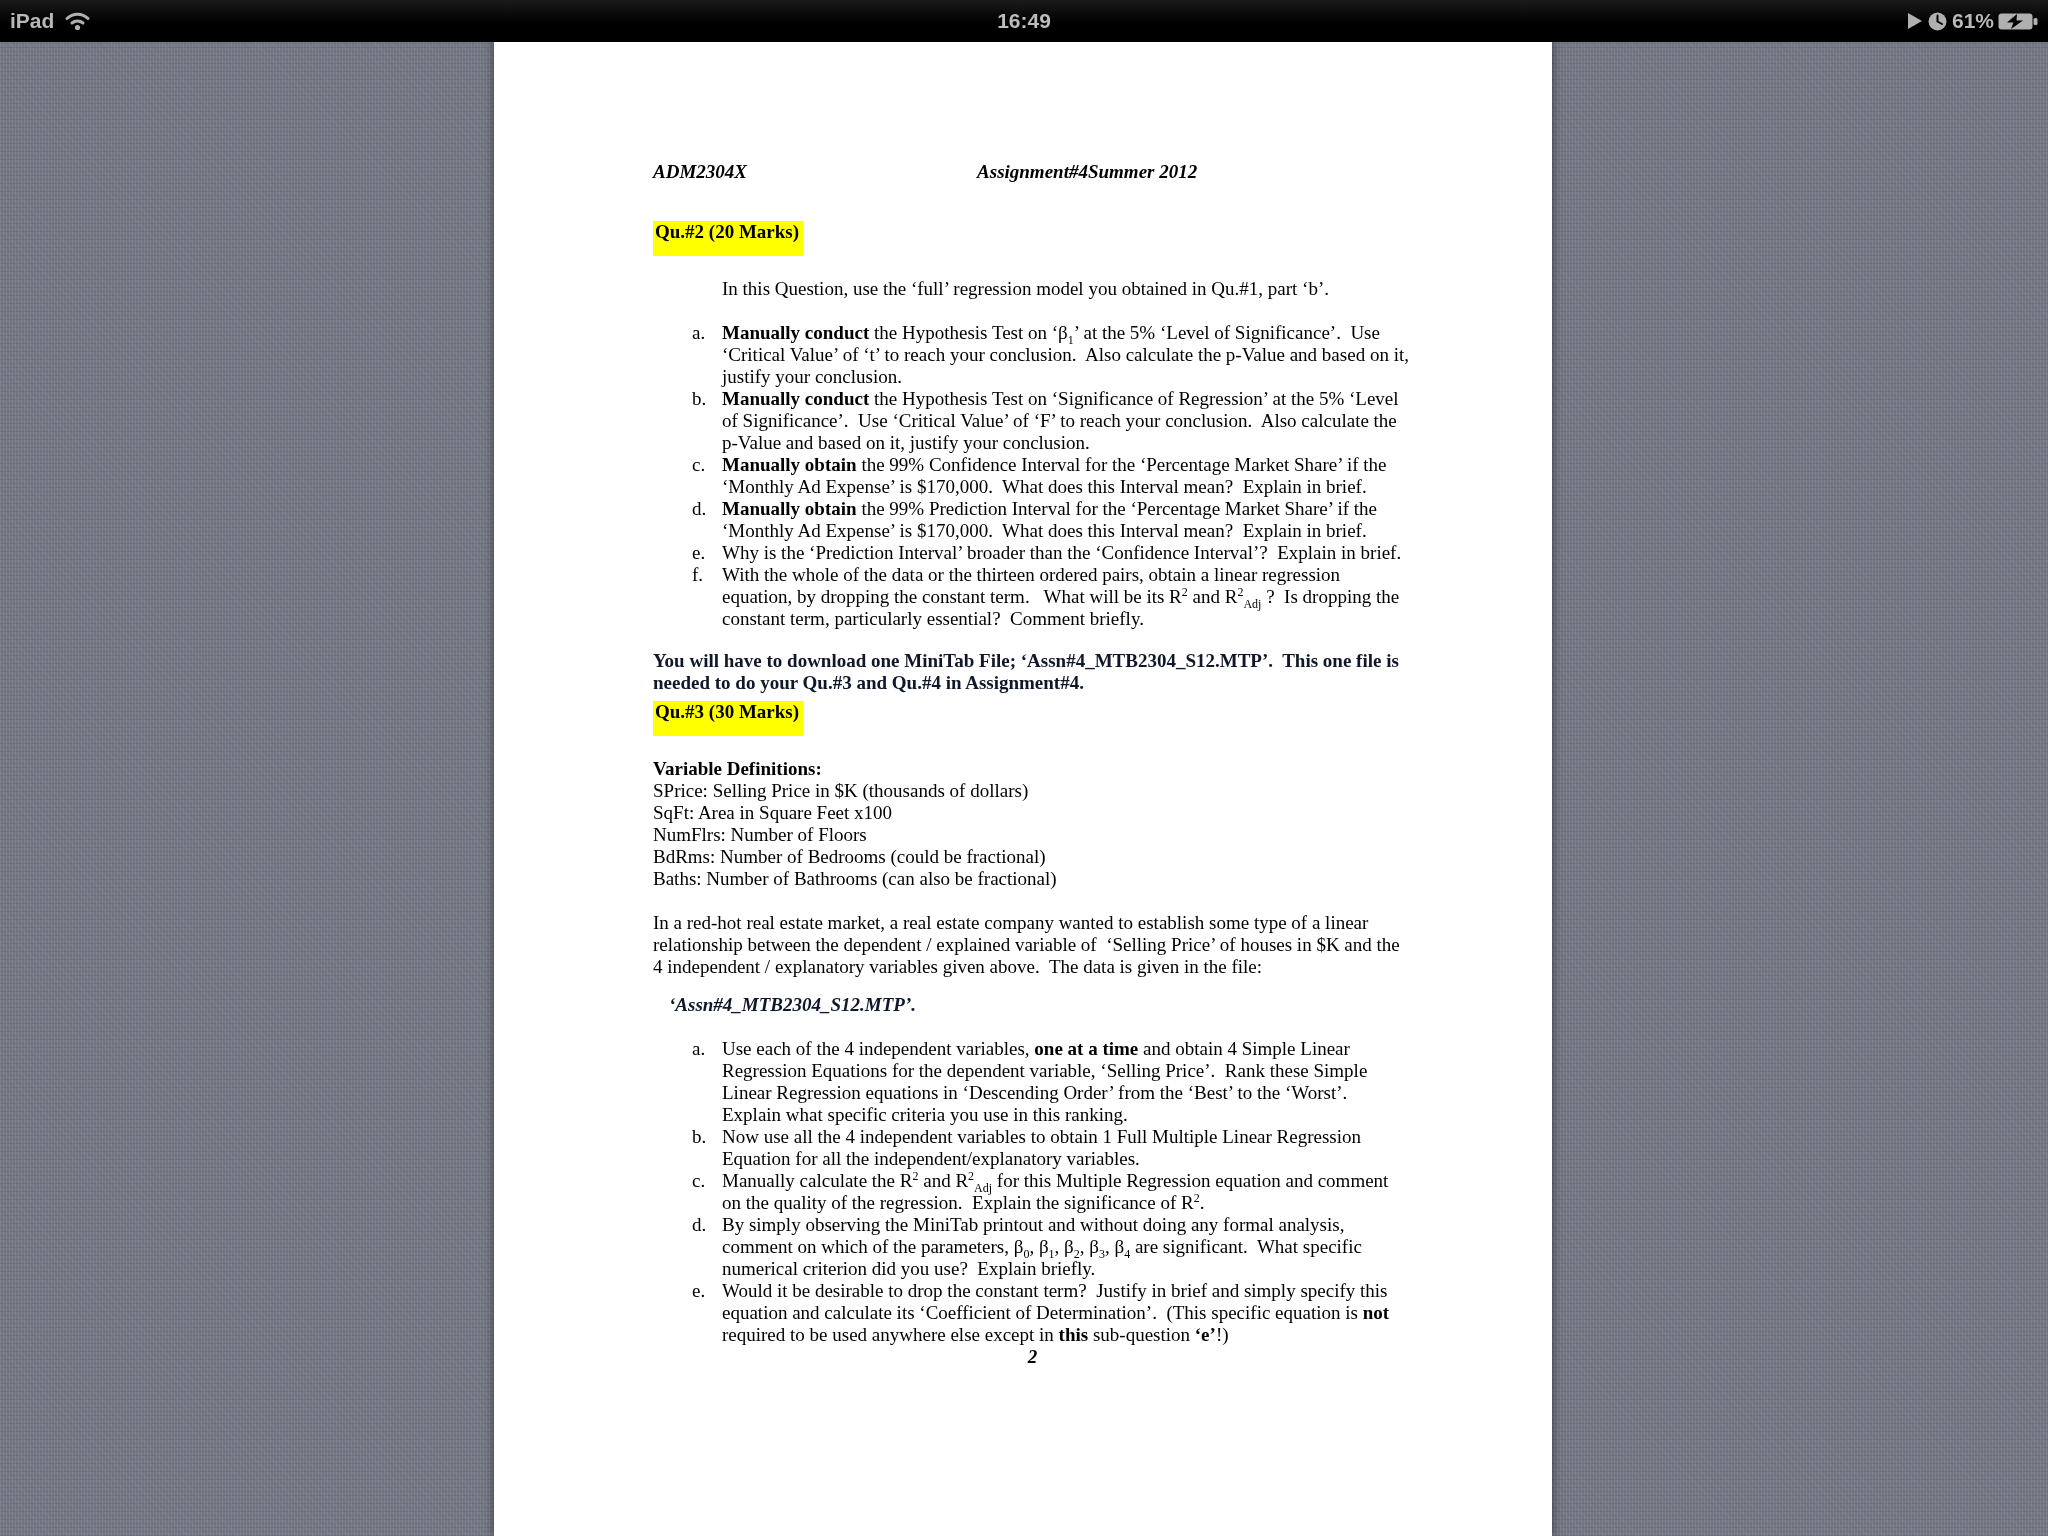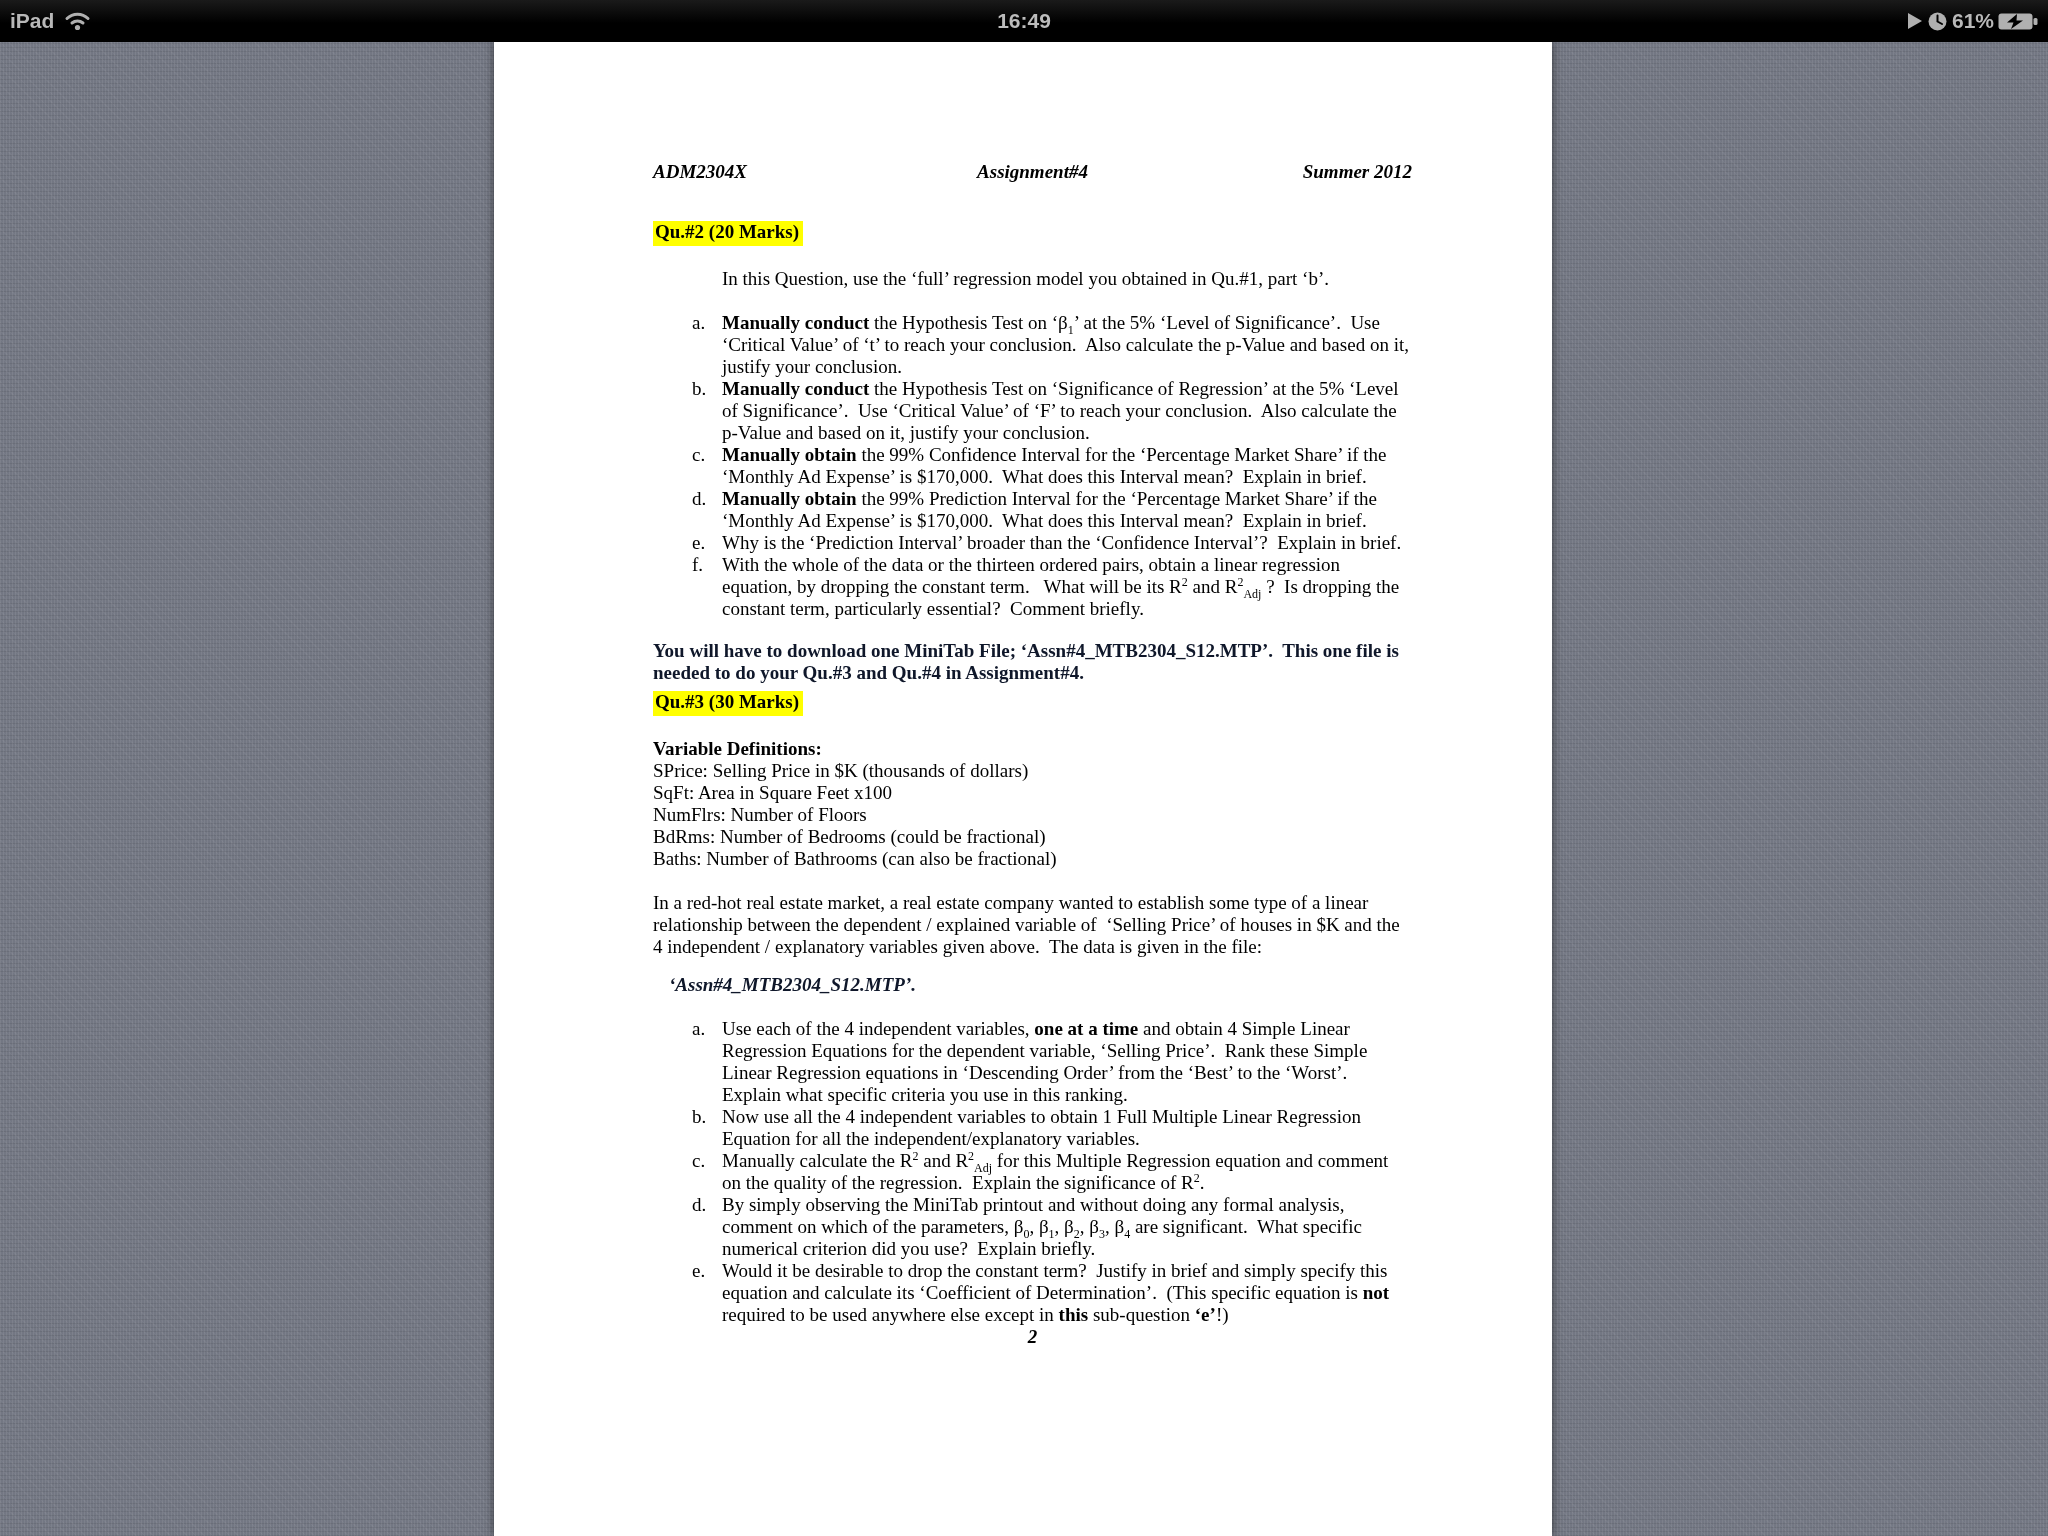--- a/index.html
+++ b/index.html
@@ -43,24 +43,24 @@
     font-size:19px;line-height:22px;
   }
   .runs, .item-text{white-space:pre-wrap;}
   .run-b{font-weight:700;}
   .run-bb{font-weight:700;color:#0f172a;}
   .run-sup{vertical-align:super;font-size:12px;line-height:0;}
   .run-sub{vertical-align:sub;font-size:12px;line-height:0;}
 
   .doc-header{display:grid;grid-template-columns:1fr auto 1fr;font-weight:700;font-style:italic;}
   .doc-header .h-center{text-align:center;}
-  .doc-header .h-right{text-align:right;}
+  .doc-header .h-right{}
 
   .q-heading{margin-top:38px;}
-  .hl{display:inline-block;background:#ffff00;font-weight:700;padding:0 4px 3px 2px;}
+  .hl{display:inline-block;background:#ffff00;font-weight:700;padding:0 4px 13px 2px;}
 
   .para-indent{margin-top:22px;padding-left:69px;}
   .para{margin-top:22px;}
   .note{margin-top:20px;font-weight:700;color:#1a1acc;}
 
   .qlist{margin-top:22px;}
   .item{position:relative;padding-left:69px;}
   .item-label{position:absolute;left:39px;top:0;}
 
   .vardef-title{margin-top:22px;font-weight:700;}

